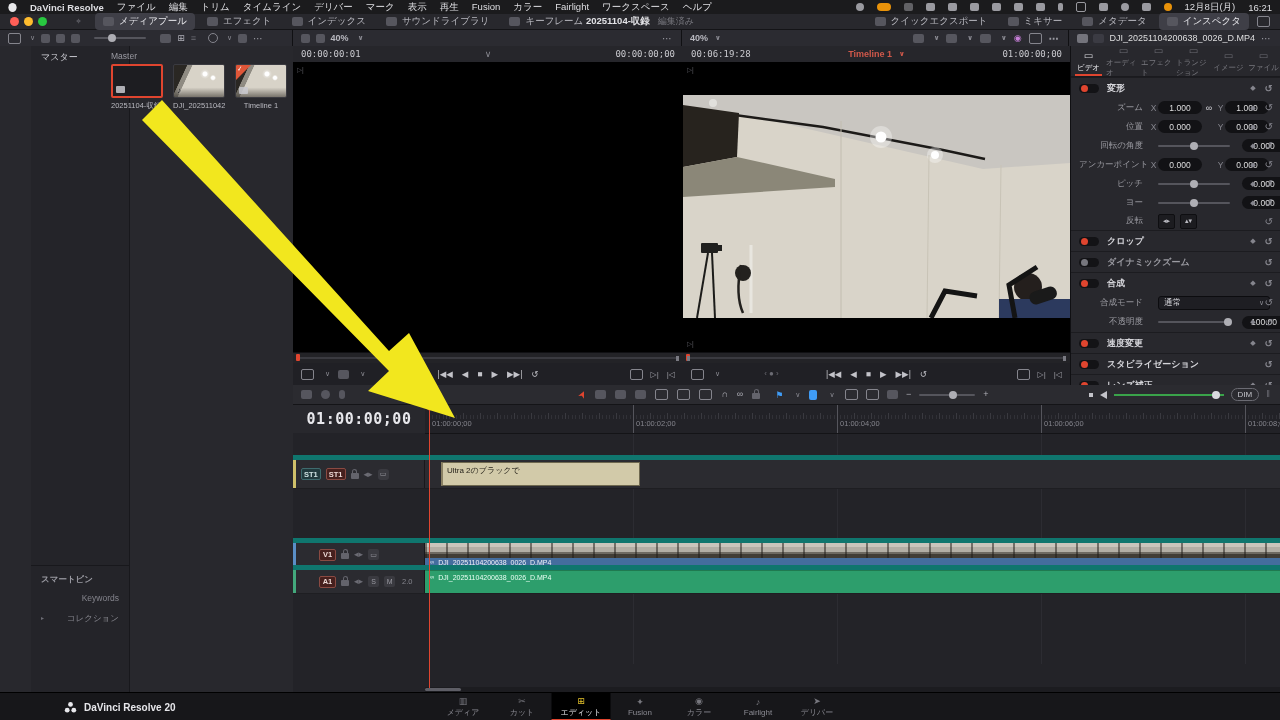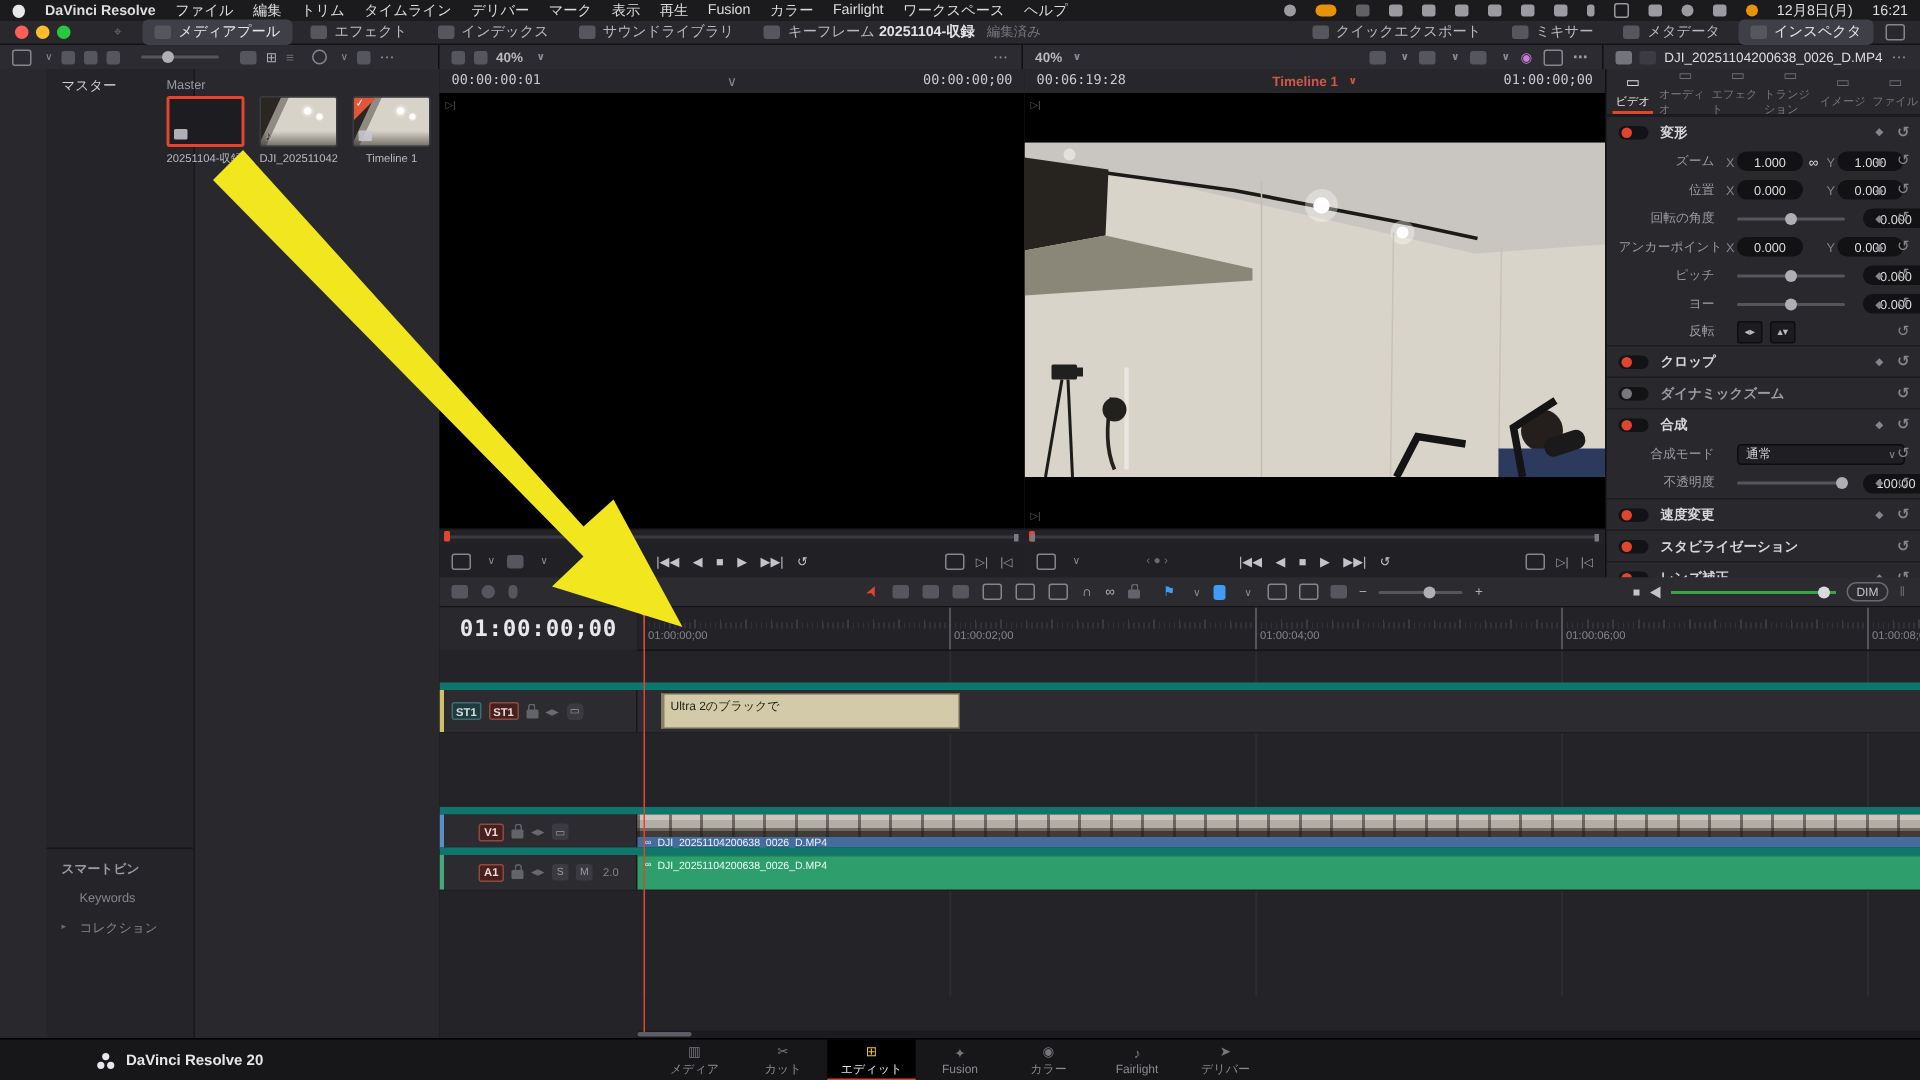--- a/index.html
+++ b/index.html
@@ -43,21 +43,21 @@
   
   .tbar2{left:0;top:30px;width:1280px;height:16px;background:#2b2b31;border-bottom:1px solid #101013;display:flex;}
   .tb2sec{height:100%;display:flex;align-items:center;gap:6px;padding:0 8px;box-sizing:border-box;border-right:1px solid #101013;font-size:9px;}
   .zoomlbl{color:#b9b9c0;font-size:9px;}
   
   .mediapool{left:0;top:46px;width:293px;height:646px;background:#28282d;border-right:1px solid #101013;}
   .bin-side{position:absolute;left:0;top:0;width:98px;height:646px;background:#242429;border-right:1px solid #18181c;margin-left:31px;}
   .bin-side .root{position:absolute;left:10px;top:5px;font-size:9px;color:#cfcfd5;}
   .smart{position:absolute;left:0;bottom:56px;width:98px;border-top:1px solid #18181c;padding:6px 0;}
   .smart .hd{font-size:8.5px;color:#9a9aa2;font-weight:bold;padding:2px 10px;}
-  .smart .it{font-size:8.5px;color:#85858d;padding:5px 10px 5px 22px;position:relative;}
+  .smart .it{font-size:8.5px;color:#85858d;padding:5px 10px 5px 22px;position:relative;text-align:right;}
   .smart .it .tri{position:absolute;left:10px;top:6px;font-size:6px;color:#6b6b73;}
   .bin-content{position:absolute;left:99px;top:0;width:194px;height:646px;}
   .bin-label{position:absolute;left:12px;top:5px;font-size:8.5px;color:#9a9aa2;}
   .clipcard{position:absolute;top:18px;width:52px;}
   .thumb{width:50px;height:32px;background:#1d1d21;border:1px solid #3a3a40;border-radius:2px;position:relative;overflow:hidden;}
   .mini-scene{background:
      radial-gradient(circle at 62% 28%, #ffffff 0 2px, rgba(255,255,255,.3) 3px, transparent 5px),
      radial-gradient(circle at 78% 40%, #ffffff 0 1.5px, transparent 3px),
      linear-gradient(180deg, rgba(0,0,0,0) 70%, rgba(40,36,30,.55) 100%),
      linear-gradient(115deg,#2a2723 0 20%,#8f8b82 21% 28%,#d8d3c8 29% 100%);}

